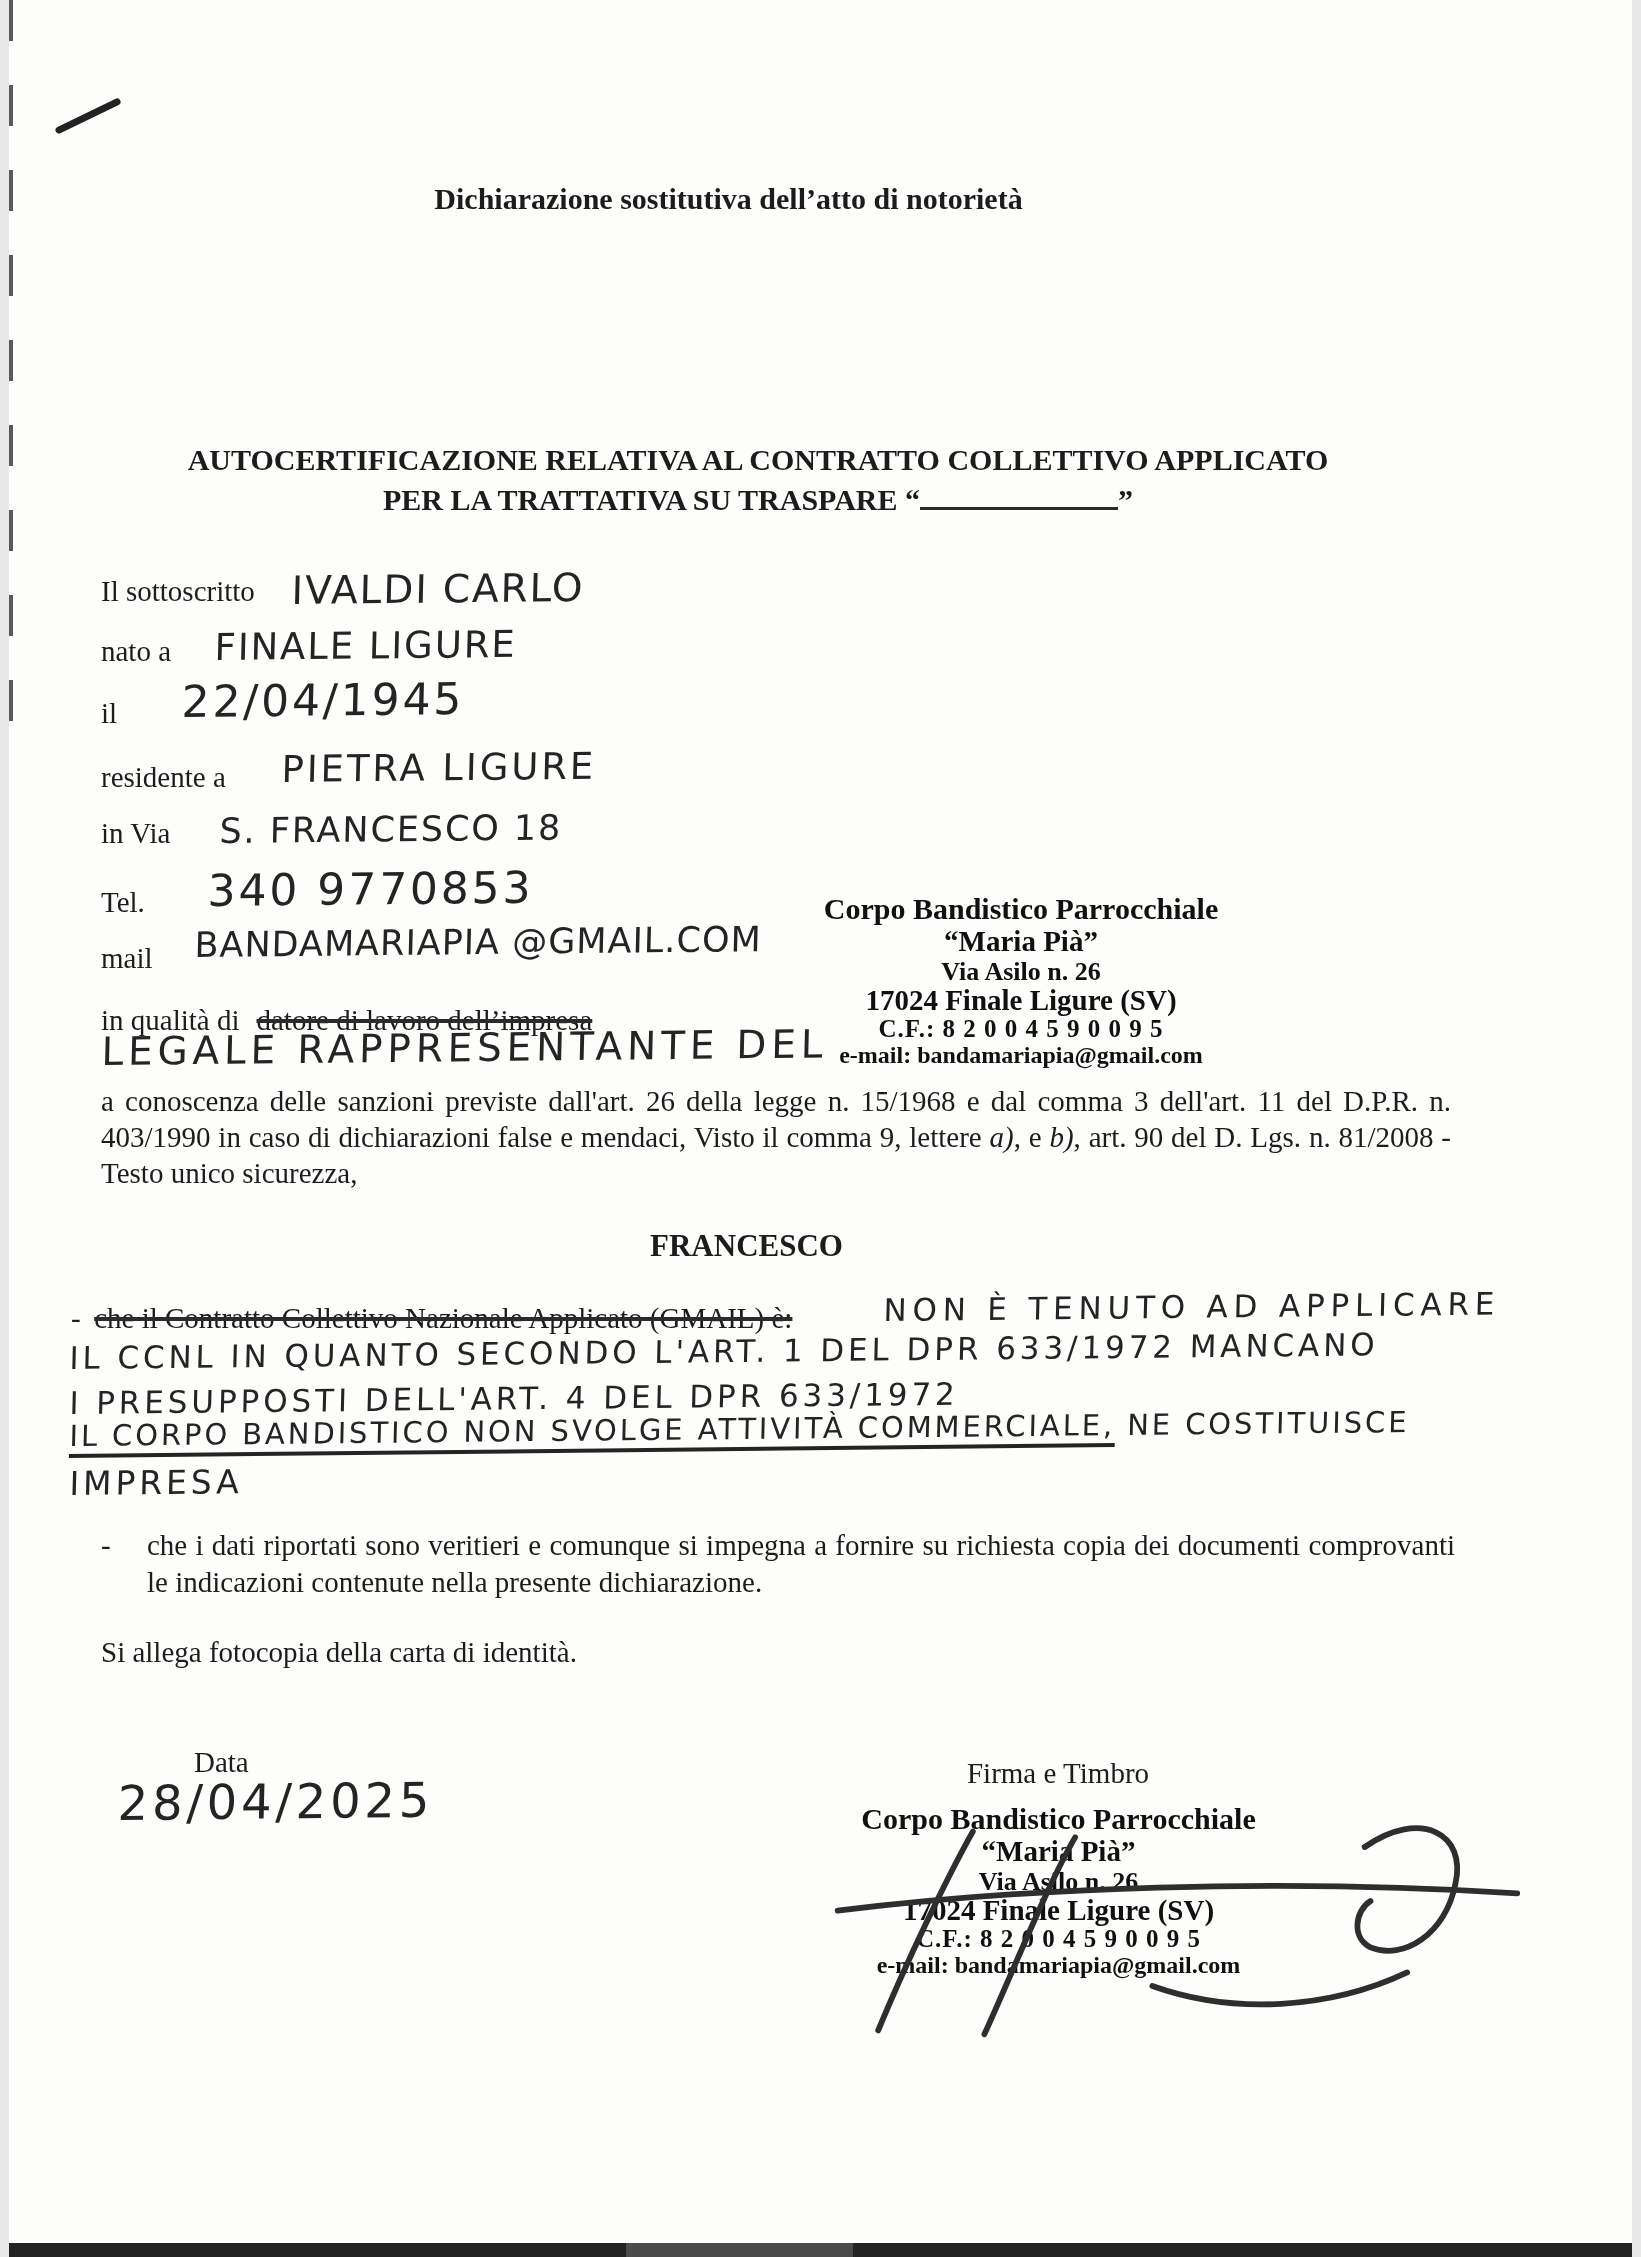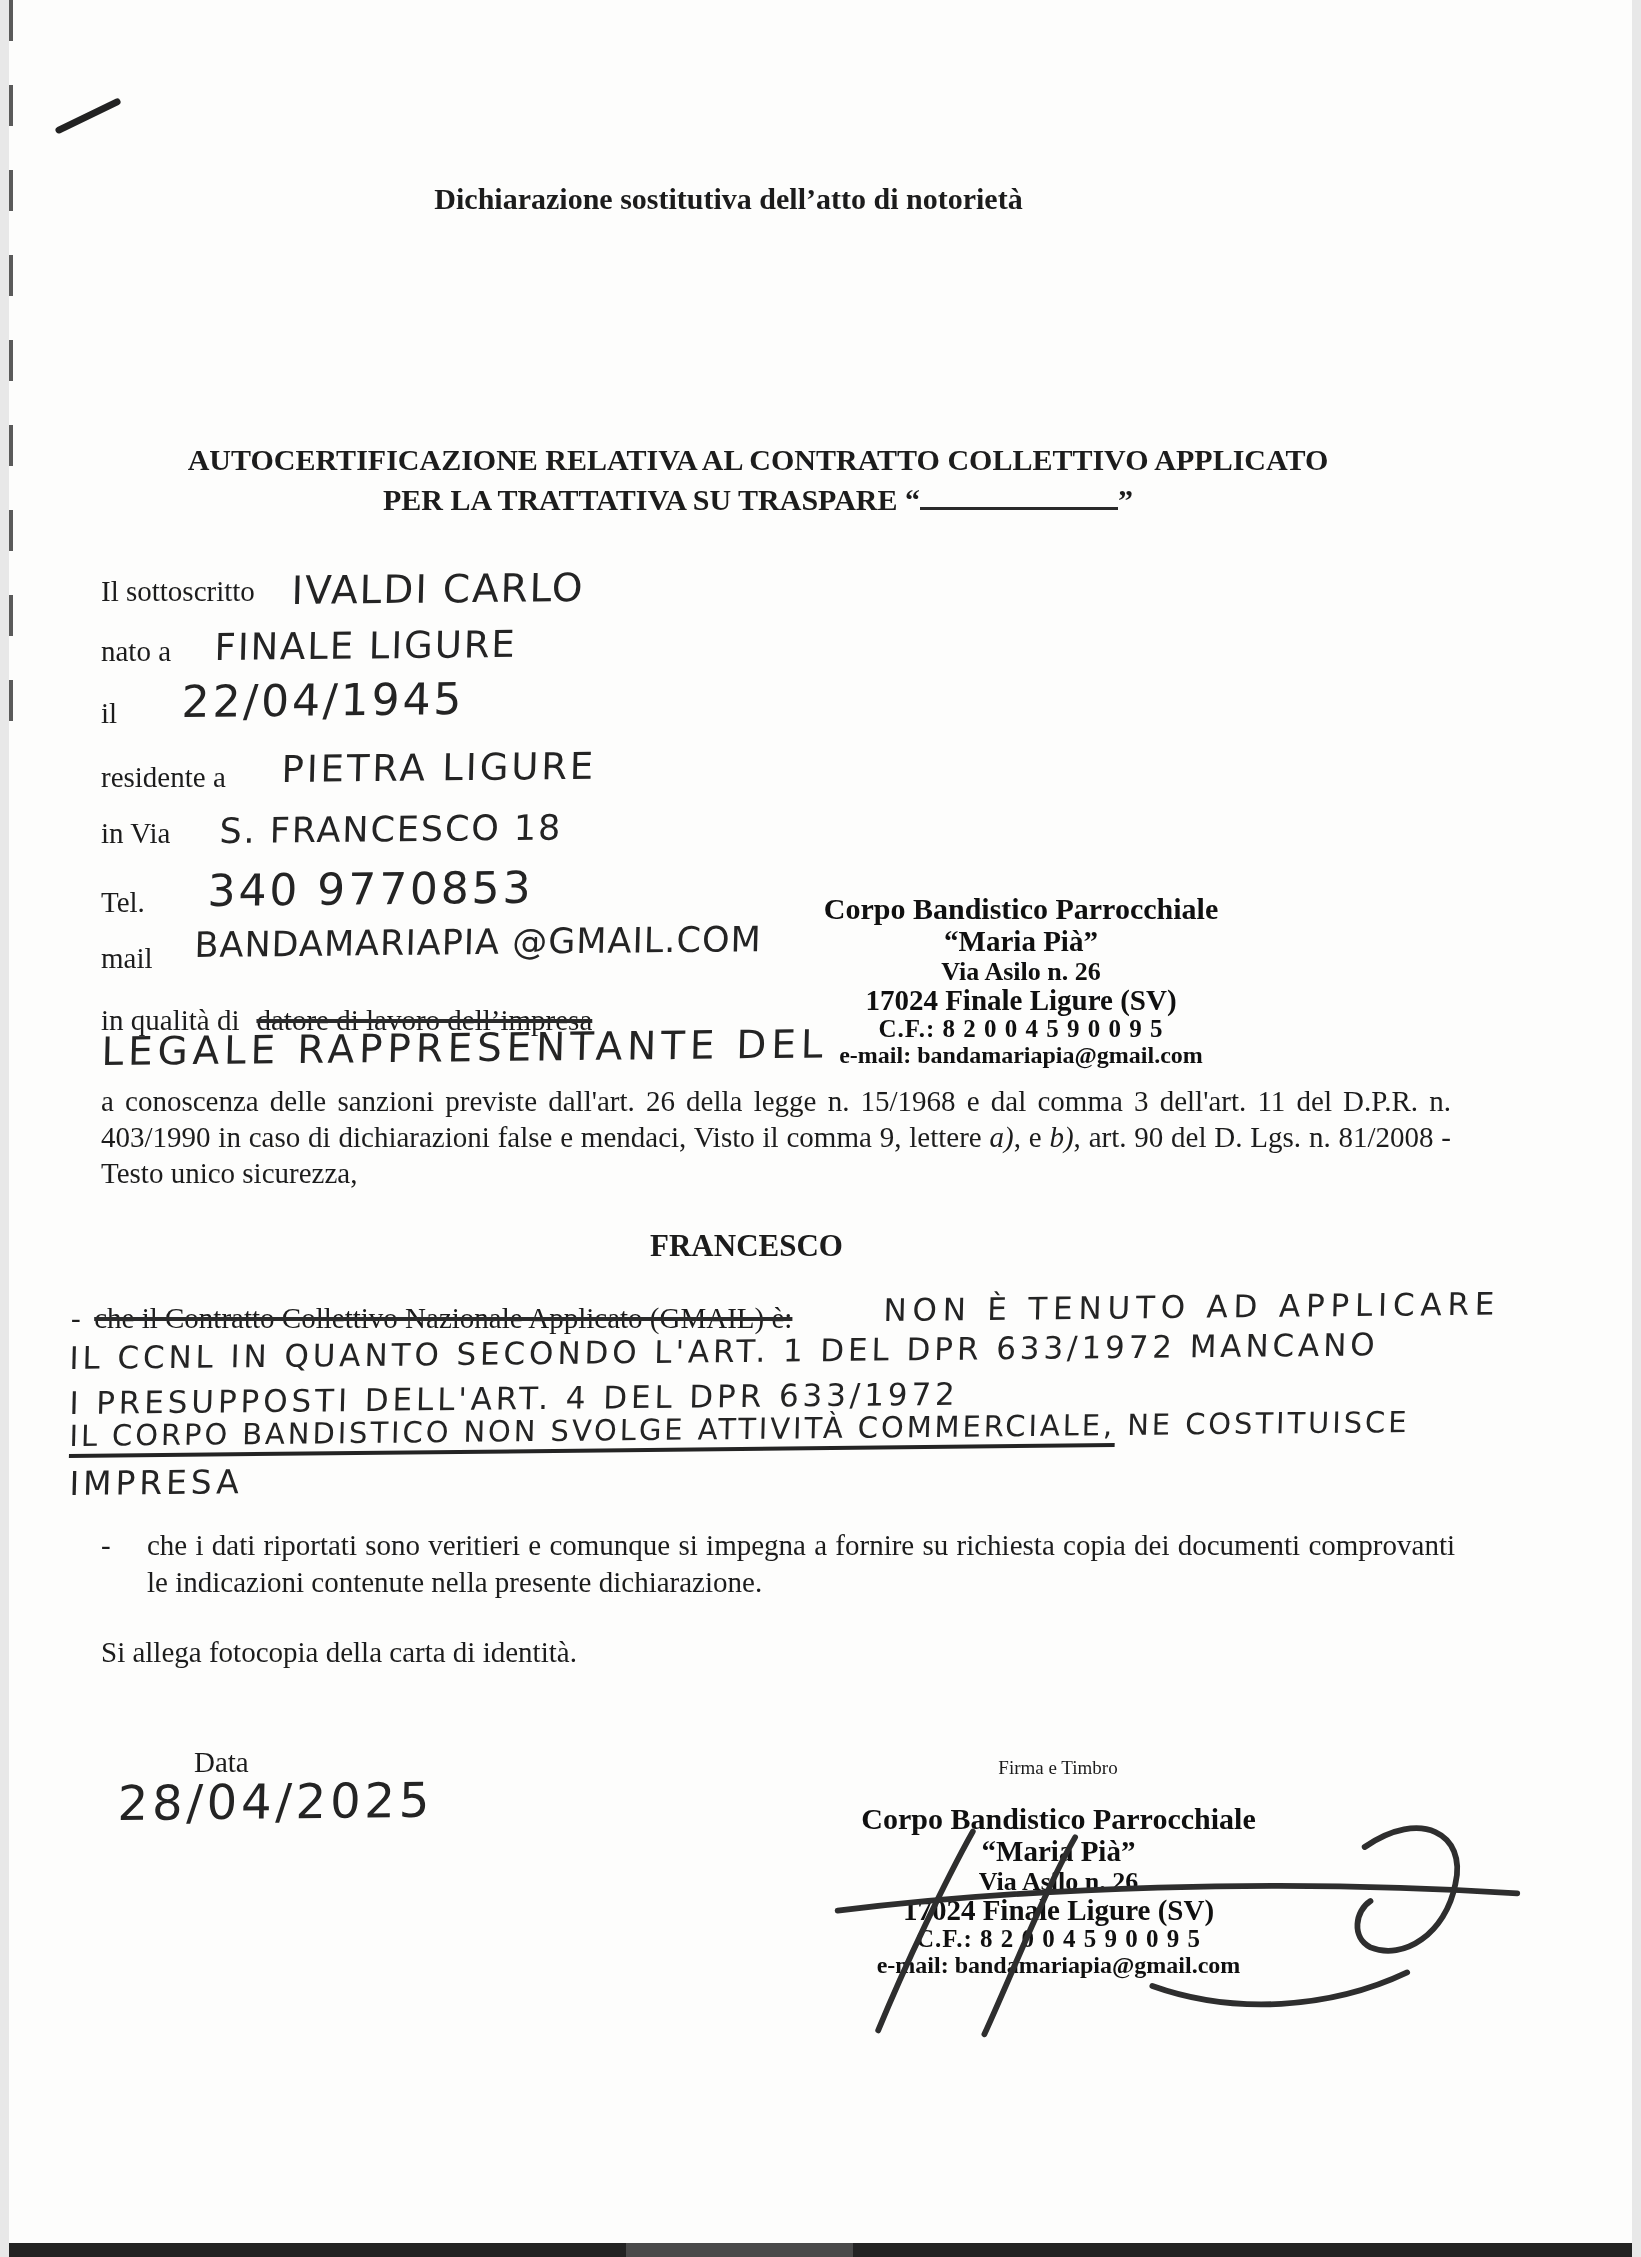--- a/index.html
+++ b/index.html
@@ -88,21 +88,21 @@
     display:flex; font-size:29px; line-height:37px;
   }
   .bullet-row .dash { width:46px; flex:none; }
   .bullet-row .txt { flex:1; text-align:justify; }
   .attachment-note { position:absolute; left:92px; top:1636px; font-size:29px; }
 
   
   .date-label { position:absolute; left:185px; top:1746px; font-size:29px; }
   .signature-label {
     position:absolute; left:803px; top:1757px; width:492px;
-    text-align:center; font-size:19px;
+    text-align:center; font-size:29px;
   }
   .signature-svg { position:absolute; left:819px; top:1791px; }
 </style>
 </head>
 <body>
 
 <div class="page">
 
   <div class="left-edge-artifact"></div>
   <div class="bottom-scan-edge"></div>

